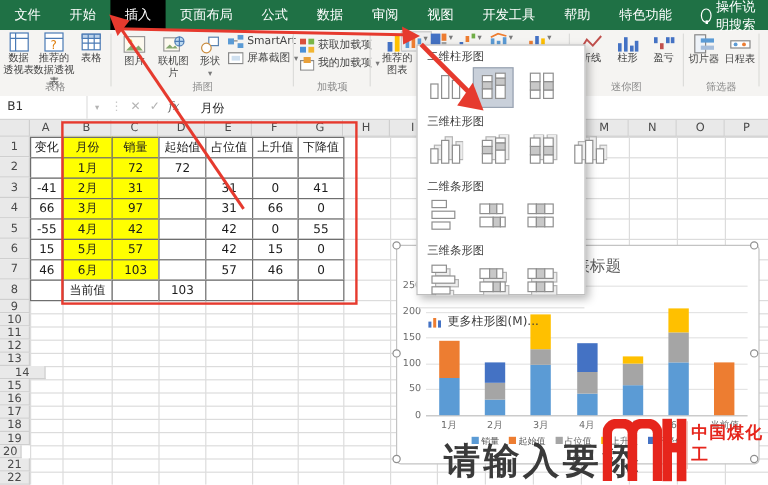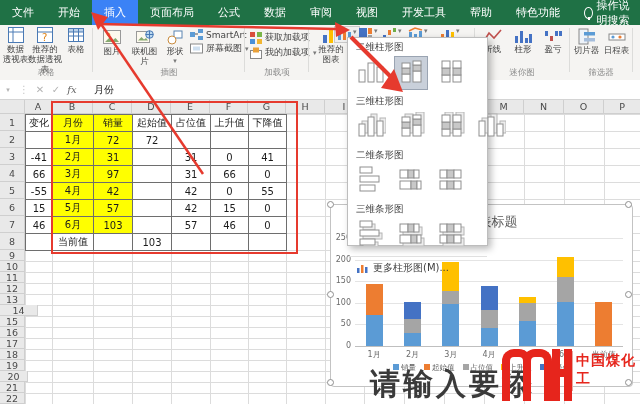--- a/index.html
+++ b/index.html
@@ -2,21 +2,21 @@
 <html><head>
 <meta charset="utf-8">
 <style>
   html,body{margin:0;padding:0;}
   body{width:640px;height:404px;position:relative;overflow:hidden;
        font-family:"DejaVu Sans","Liberation Sans",sans-serif;background:#fff;}
   .abs{position:absolute;}
   
   #tabbar{left:0;top:0;width:640px;height:25px;background:#1f7145;display:flex;align-items:center;z-index:5;}
   .tab{color:#fff;font-size:11px;padding:0 12px;height:25px;line-height:25px;white-space:nowrap;}
-  .tab.active{background:#3b82f6;}
+  .tab.active{background:#000000;}
   #tellme{display:flex;align-items:center;color:#fff;font-size:11px;gap:4px;padding-left:12px;}
   .bulb{width:10px;height:10px;border:1.4px solid #fff;border-radius:50%;position:relative;}
   .bulb:after{content:"";position:absolute;left:3px;top:9px;width:2px;height:3px;background:#fff;}
   
   #ribbon{left:0;top:25px;width:640px;height:55px;background:#f5f4f2;border-bottom:1px solid #e0dedc;z-index:4;}
   .rdiv{position:absolute;top:3px;width:1px;height:44px;background:#dcdcda;}
   .grplbl{position:absolute;top:42px;font-size:8.5px;color:#8a8a8a;text-align:center;}
   .bigbtn{position:absolute;top:1px;display:flex;flex-direction:column;align-items:center;font-size:8.5px;color:#454545;line-height:1.15;text-align:center;}
   .bigbtn svg{margin-bottom:1px;}
   .inlbtn{position:absolute;display:flex;align-items:center;gap:3px;font-size:9px;color:#454545;white-space:nowrap;}
@@ -279,20 +279,21 @@
         <circle cx="5" cy="9" r="1.6" fill="#5b9bd5"></circle>
         <circle cx="12" cy="9" r="1.6" fill="#ED7D31"></circle>
       </svg>
     <span>日程表</span>
   </div>
   <div class="grplbl" style="left:570px;width:62px;">筛选器</div>
   <div class="rdiv" style="left:632px;"></div>
 </div>
 
 <div id="fbar" class="abs">
+  <div id="namebox">B1</div>
   <div class="fbtn" style="font-size:7px;">▾</div>
   <div class="fbtn" style="color:#c9c9c9;">⋮</div>
   <div class="fbtn">✕</div>
   <div class="fbtn">✓</div>
   <div class="fbtn" id="fxsym">fx</div>
   <div id="fvalue">月份</div>
 </div>
 
 <div id="sheet" class="abs">
     <div class="gv" style="left: 25px; top: 14px; height: 290px;"></div>
@@ -362,21 +363,21 @@
     <div class="rownum" style="left: 0px; top: 161px; width: 25px; height: 11px;">10</div>
     <div class="rownum" style="left: 0px; top: 172px; width: 25px; height: 11px;">11</div>
     <div class="rownum" style="left: 0px; top: 183px; width: 25px; height: 11px;">12</div>
     <div class="rownum" style="left: 0px; top: 194px; width: 25px; height: 11px;">13</div>
     <div class="rownum" style="left: 0px; top: 205px; width: 38px; height: 11px;">14</div>
     <div class="rownum" style="left: 0px; top: 216px; width: 25px; height: 11px;">15</div>
     <div class="rownum" style="left: 0px; top: 227px; width: 25px; height: 11px;">16</div>
     <div class="rownum" style="left: 0px; top: 238px; width: 25px; height: 11px;">17</div>
     <div class="rownum" style="left: 0px; top: 249px; width: 25px; height: 11px;">18</div>
     <div class="rownum" style="left: 0px; top: 260px; width: 25px; height: 11px;">19</div>
-    <div class="rownum" style="left: 0px; top: 271px; width: 28px; height: 11px;">20</div>
+    <div class="rownum" style="left: 0px; top: 271px; width: 18px; height: 11px;">20</div>
     <div class="rownum" style="left: 0px; top: 282px; width: 25px; height: 11px;">21</div>
     <div class="rownum" style="left: 0px; top: 293px; width: 25px; height: 11px;">22</div>
     <div class="cell" style="left: 25px; top: 14px; width: 28px; height: 18px;">变化</div>
     <div class="cell hl" style="left: 52px; top: 14px; width: 42px; height: 18px;">月份</div>
     <div class="cell hl" style="left: 93px; top: 14px; width: 40px; height: 18px;">销量</div>
     <div class="cell" style="left: 132px; top: 14px; width: 40px; height: 18px;">起始值</div>
     <div class="cell" style="left: 171px; top: 14px; width: 40px; height: 18px;">占位值</div>
     <div class="cell" style="left: 210px; top: 14px; width: 39px; height: 18px;">上升值</div>
     <div class="cell" style="left: 248px; top: 14px; width: 39px; height: 18px;">下降值</div>
     <div class="cell" style="left: 25px; top: 31px; width: 28px; height: 18px;"></div>

